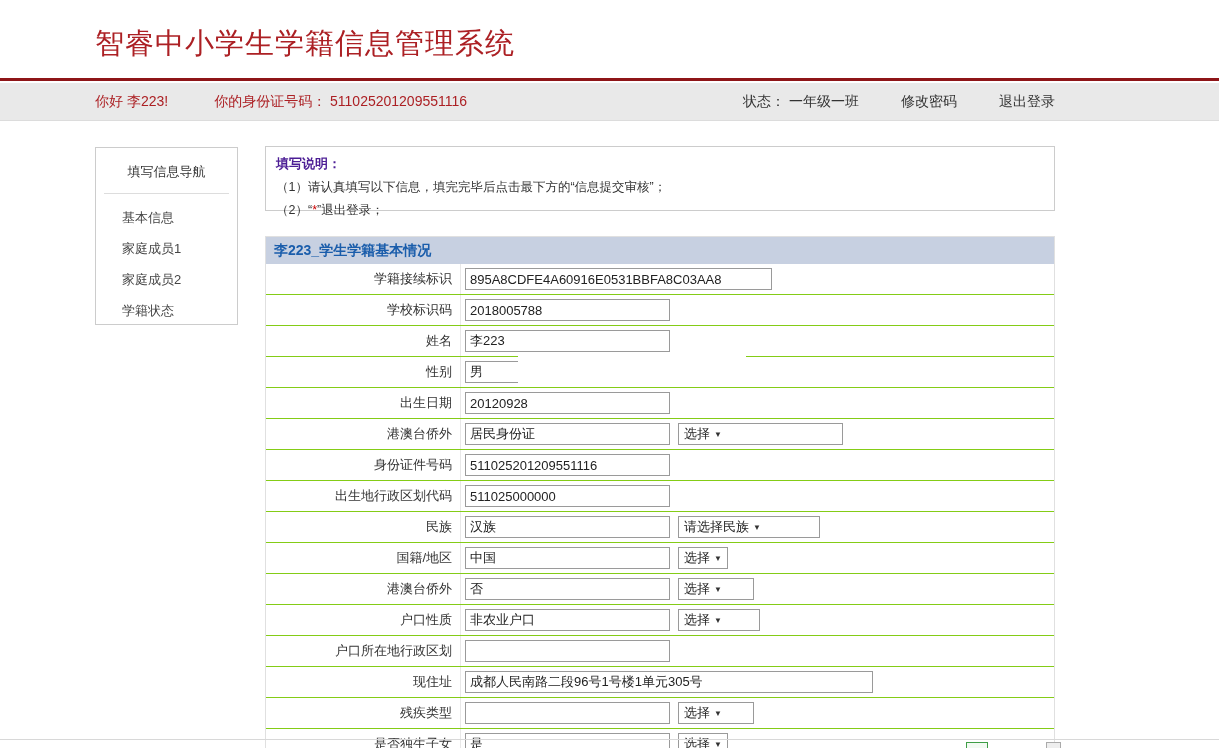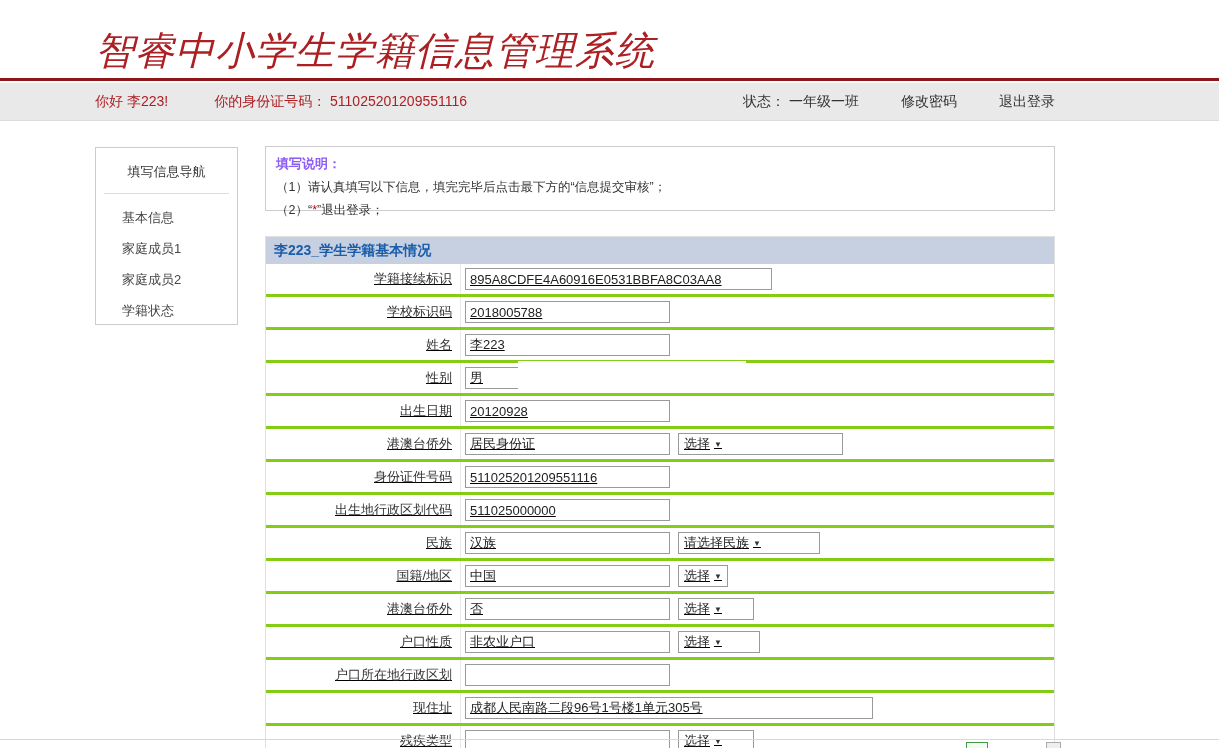--- a/index.html
+++ b/index.html
@@ -1,20 +1,20 @@
 <!DOCTYPE html>
 <html><head>
 <meta charset="utf-8">
 <style>
   html,body{margin:0;padding:0;}
   .page{position:relative;width:1219px;height:748px;background:#fff;overflow:hidden;
         font-family:"Liberation Sans","DejaVu Sans",sans-serif;}
 
   
-  .hdr-title{position:absolute;left:95px;top:24px;font-size:39px;color:#ac2024;letter-spacing:1px;font-style:italic;}
+  .hdr-title{position:absolute;left:95px;top:24px;font-size:29px;color:#ac2024;letter-spacing:1px;}
   .hdr-line{position:absolute;left:0;top:78px;width:100%;height:3px;background:#8e1518;}
 
   
   .ubar{position:absolute;left:0;top:83px;width:100%;height:38px;background:#e9e9e9;
         border-bottom:1px solid #dcdcdc;box-sizing:border-box;}
   .ubar-inner{position:absolute;left:95px;right:164px;top:0;height:38px;display:flex;
         align-items:center;justify-content:space-between;}
   .ubar-left{display:flex;gap:46px;color:#ac2024;font-size:14px;align-items:center;}
   .ubar-right{display:flex;gap:42px;color:#333;font-size:14px;align-items:center;}
   .ubar-link{cursor:pointer;}
@@ -23,30 +23,30 @@
   .side{position:absolute;left:95px;top:147px;width:143px;height:178px;border:1px solid #ccc;
         box-sizing:border-box;background:#fff;}
   .side-title{margin:15px 0 12px;text-align:center;font-size:13px;color:#333;}
   .side-divider{border-top:1px solid #ddd;margin:0 8px;}
   .side-items{padding:15px 0 0 26px;}
   .side-item{font-size:13px;color:#444;margin-bottom:13px;cursor:pointer;}
 
   
   .instr{position:absolute;left:265px;top:146px;width:790px;height:65px;border:1px solid #ccc;
         box-sizing:border-box;padding:6px 10px;background:#fff;}
-  .instr-title{font-size:13px;font-weight:bold;color:#8b5cf6;margin:2px 0 6px;}
+  .instr-title{font-size:13px;font-weight:bold;color:#4c1d95;margin:2px 0 6px;}
   .instr-line{font-size:12.5px;color:#333;margin-bottom:6px;}
   .star{color:#cc0000;}
 
   
   .ftable{position:absolute;left:265px;top:236px;width:790px;border:1px solid #e0e0e0;
         border-bottom:none;box-sizing:border-box;background:#fff;}
   .fhead{height:27px;background:#c7d0e1;line-height:27px;padding-left:8px;font-size:14px;
         font-weight:bold;color:#1a5dab;}
-  .frow{display:flex;height:30px;border-bottom:3px solid #84cc16;position:relative;background:#fff;text-decoration:underline;}
+  .frow{display:flex;height:30px;border-bottom:1px solid #84cc16;position:relative;background:#fff;}
   .fcell-label{flex:0 0 195px;width:195px;border-right:1px solid #e8e8e8;text-align:right;
         padding-right:8px;line-height:29px;font-size:13px;color:#333;box-sizing:border-box;}
   .fcell-content{flex:1;display:flex;align-items:center;padding-left:4px;}
   .tin{height:22px;border:1px solid #9a9a9a;font-size:13px;padding:0 4px;color:#222;
         box-sizing:border-box;font-family:inherit;background:#fff;}
   .in-md{width:205px}.in-lg{width:307px}.in-xl{width:408px}
   .sel{height:22px;border:1px solid #9a9a9a;display:flex;align-items:center;
         justify-content:flex-start;padding:0 5px;margin-left:8px;font-size:13px;color:#222;
         box-sizing:border-box;background:#fff;cursor:pointer;}
   .sel-xl{width:165px}.sel-lg{width:142px}.sel-md{width:82px}.sel-sm{width:76px}.sel-xs{width:50px}

